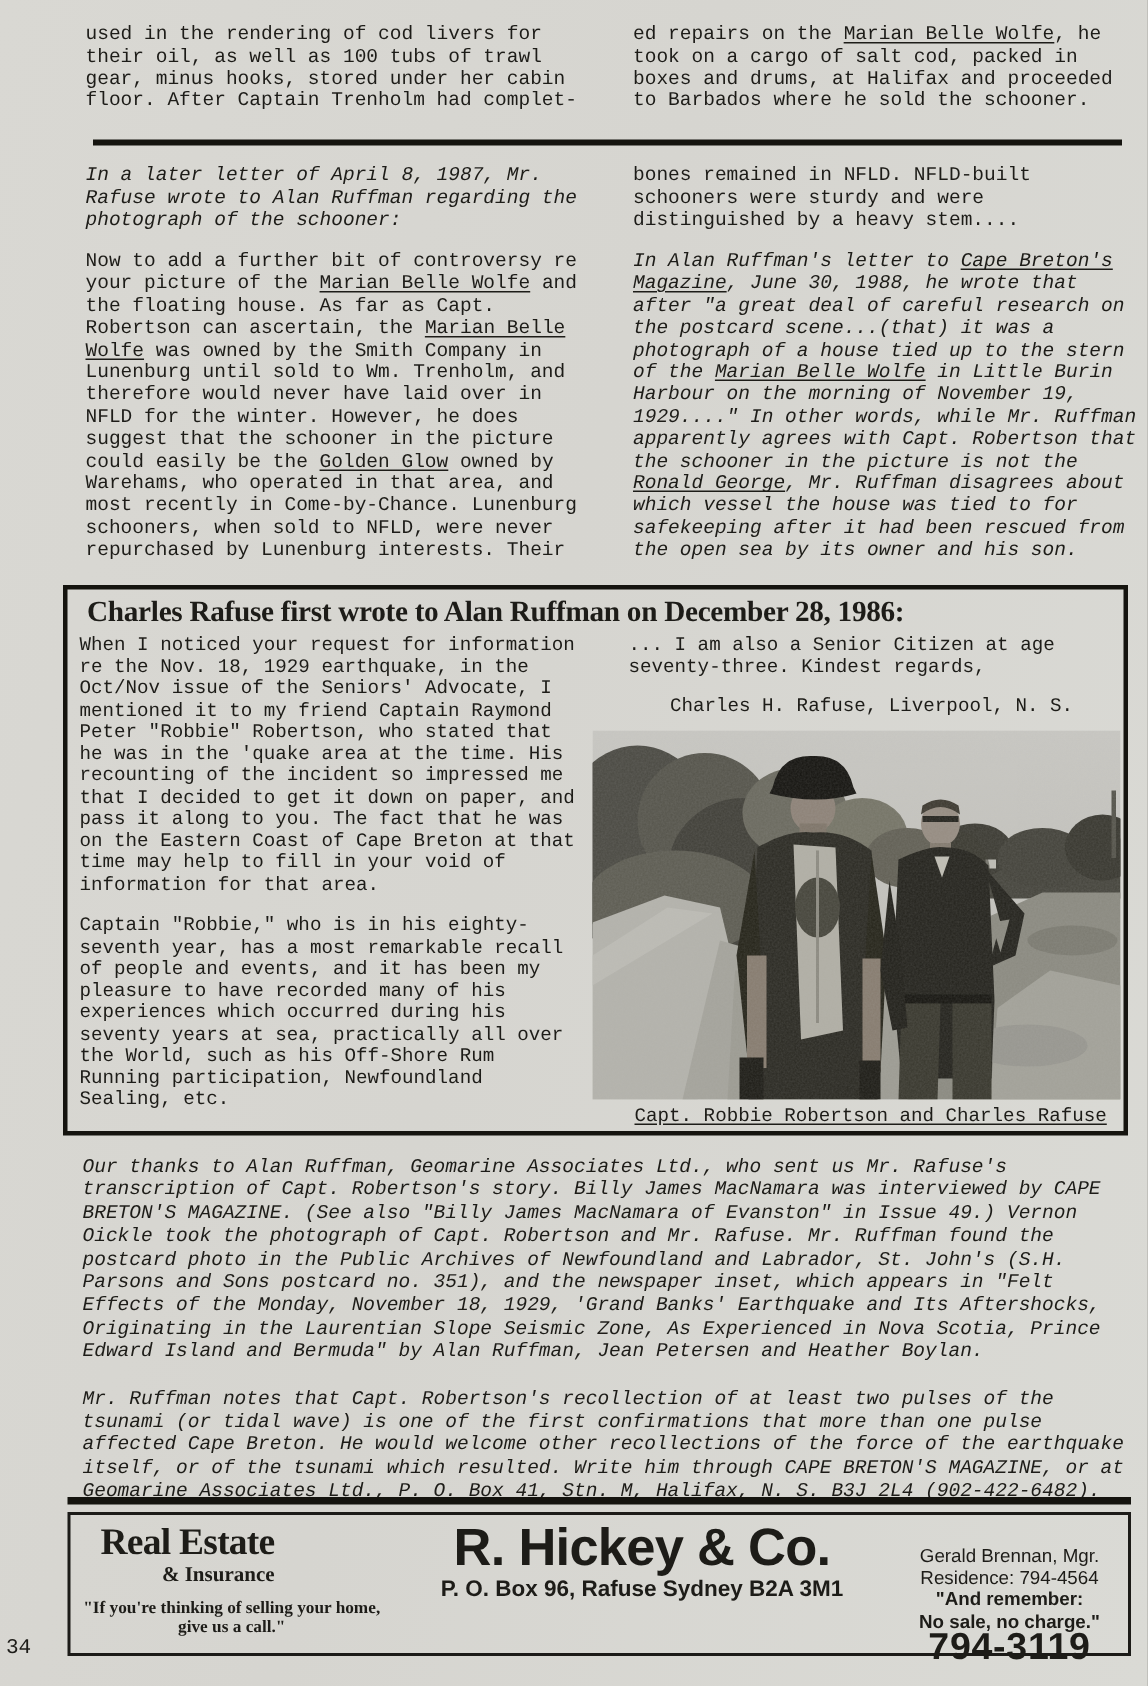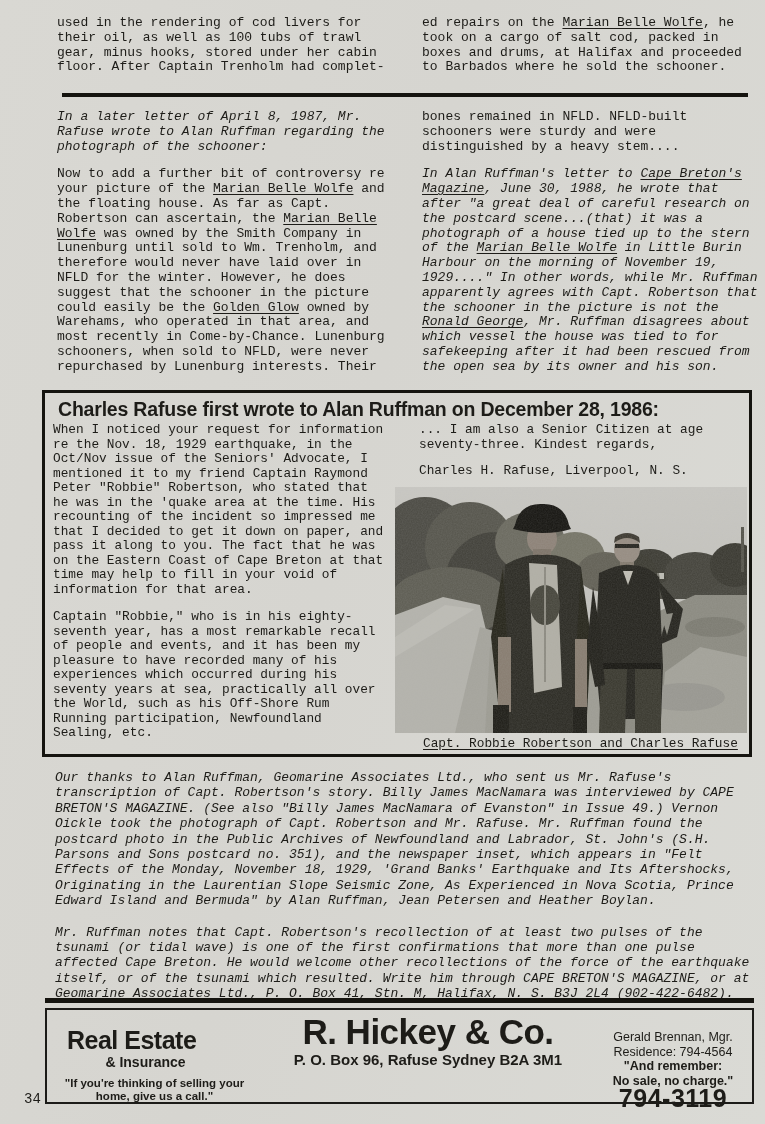--- a/index.html
+++ b/index.html
@@ -19,48 +19,48 @@
   .rule2{left:45px;top:998px;width:709px;height:5px;}
   .col-tl{left:57px;top:16px;width:336px;}
   .col-tr{left:422px;top:16px;width:336px;}
   .col-ml{left:57px;top:110px;width:338px;}
   .col-mr{left:422px;top:110px;width:338px;}
   .box{
     position:absolute;left:42px;top:390px;width:710px;height:367px;
     border:3px solid #15140f;box-sizing:border-box;
   }
   .headline{
-    font-family:Liberation Sans, sans-serif;font-weight:bold;
+    font-family:Liberation Serif, serif;font-weight:bold;
     font-size:19.5px;letter-spacing:-0.2px;padding:5px 0 0 13px;
   }
   .box-text{font-size:12.8px;line-height:14.5px;}
   .box-left{position:absolute;left:8px;top:30px;width:336px;}
   .box-right{position:absolute;left:374px;top:30px;width:324px;}
-  .sig{padding-top:12px;text-align:left;}
+  .sig{padding-top:12px;text-align:center;}
   .photo{position:absolute;left:350px;top:94px;width:352px;height:246px;display:block;}
   .caption{position:absolute;left:378px;top:343px;font-size:12.8px;}
   .footer{left:55px;top:770px;width:704px;font-size:13px;line-height:15.4px;}
   .footer p{margin:0 0 16px 0;}
   .ad{
     position:absolute;left:45px;top:1008px;width:709px;height:96px;
     border:2px solid #1c1b18;box-sizing:border-box;display:flex;
     font-family:"Liberation Sans",sans-serif;
   }
-  .ad-left{width:215px;padding-top:18px;}
+  .ad-left{width:215px;padding-top:7px;font-family:Liberation Serif, serif;}
   .ad-re{font-size:25px;font-weight:bold;letter-spacing:-0.5px;padding-left:20px;line-height:24px;}
   .ad-ins{font-size:14px;font-weight:bold;text-align:center;padding-right:18px;line-height:20px;}
   .ad-tag{font-size:11.5px;font-weight:bold;text-align:center;margin-top:5px;line-height:13px;padding:0 8px;}
   .ad-center{flex:1;text-align:center;padding-top:3px;}
   .ad-banner{font-size:13.5px;font-weight:bold;display:inline-block;}
   .ad-name{font-size:35px;font-weight:bold;letter-spacing:-0.5px;line-height:37px;}
   .ad-addr{font-size:15px;font-weight:bold;margin-top:1px;}
   .ad-right{width:158px;padding-top:20px;text-align:center;font-size:12.5px;line-height:14.5px;}
   .b{font-weight:bold;}
   .ad-phone{font-size:25px;font-weight:bold;letter-spacing:0.5px;margin-top:3px;}
-  .pagenum{left:24px;top:1091px;font-size:14px;}
+  .pagenum{left:4px;top:1091px;font-size:14px;}
 </style>
 </head>
 <body>
 
 <div class="page">
 
   <div class="abs mono col-tl">
     <span>used in the rendering of cod livers for their oil, as well as 100 tubs of trawl gear, minus hooks, stored under her cabin floor. After Captain Trenholm had complet-</span>
   </div>
   <div class="abs mono col-tr">

